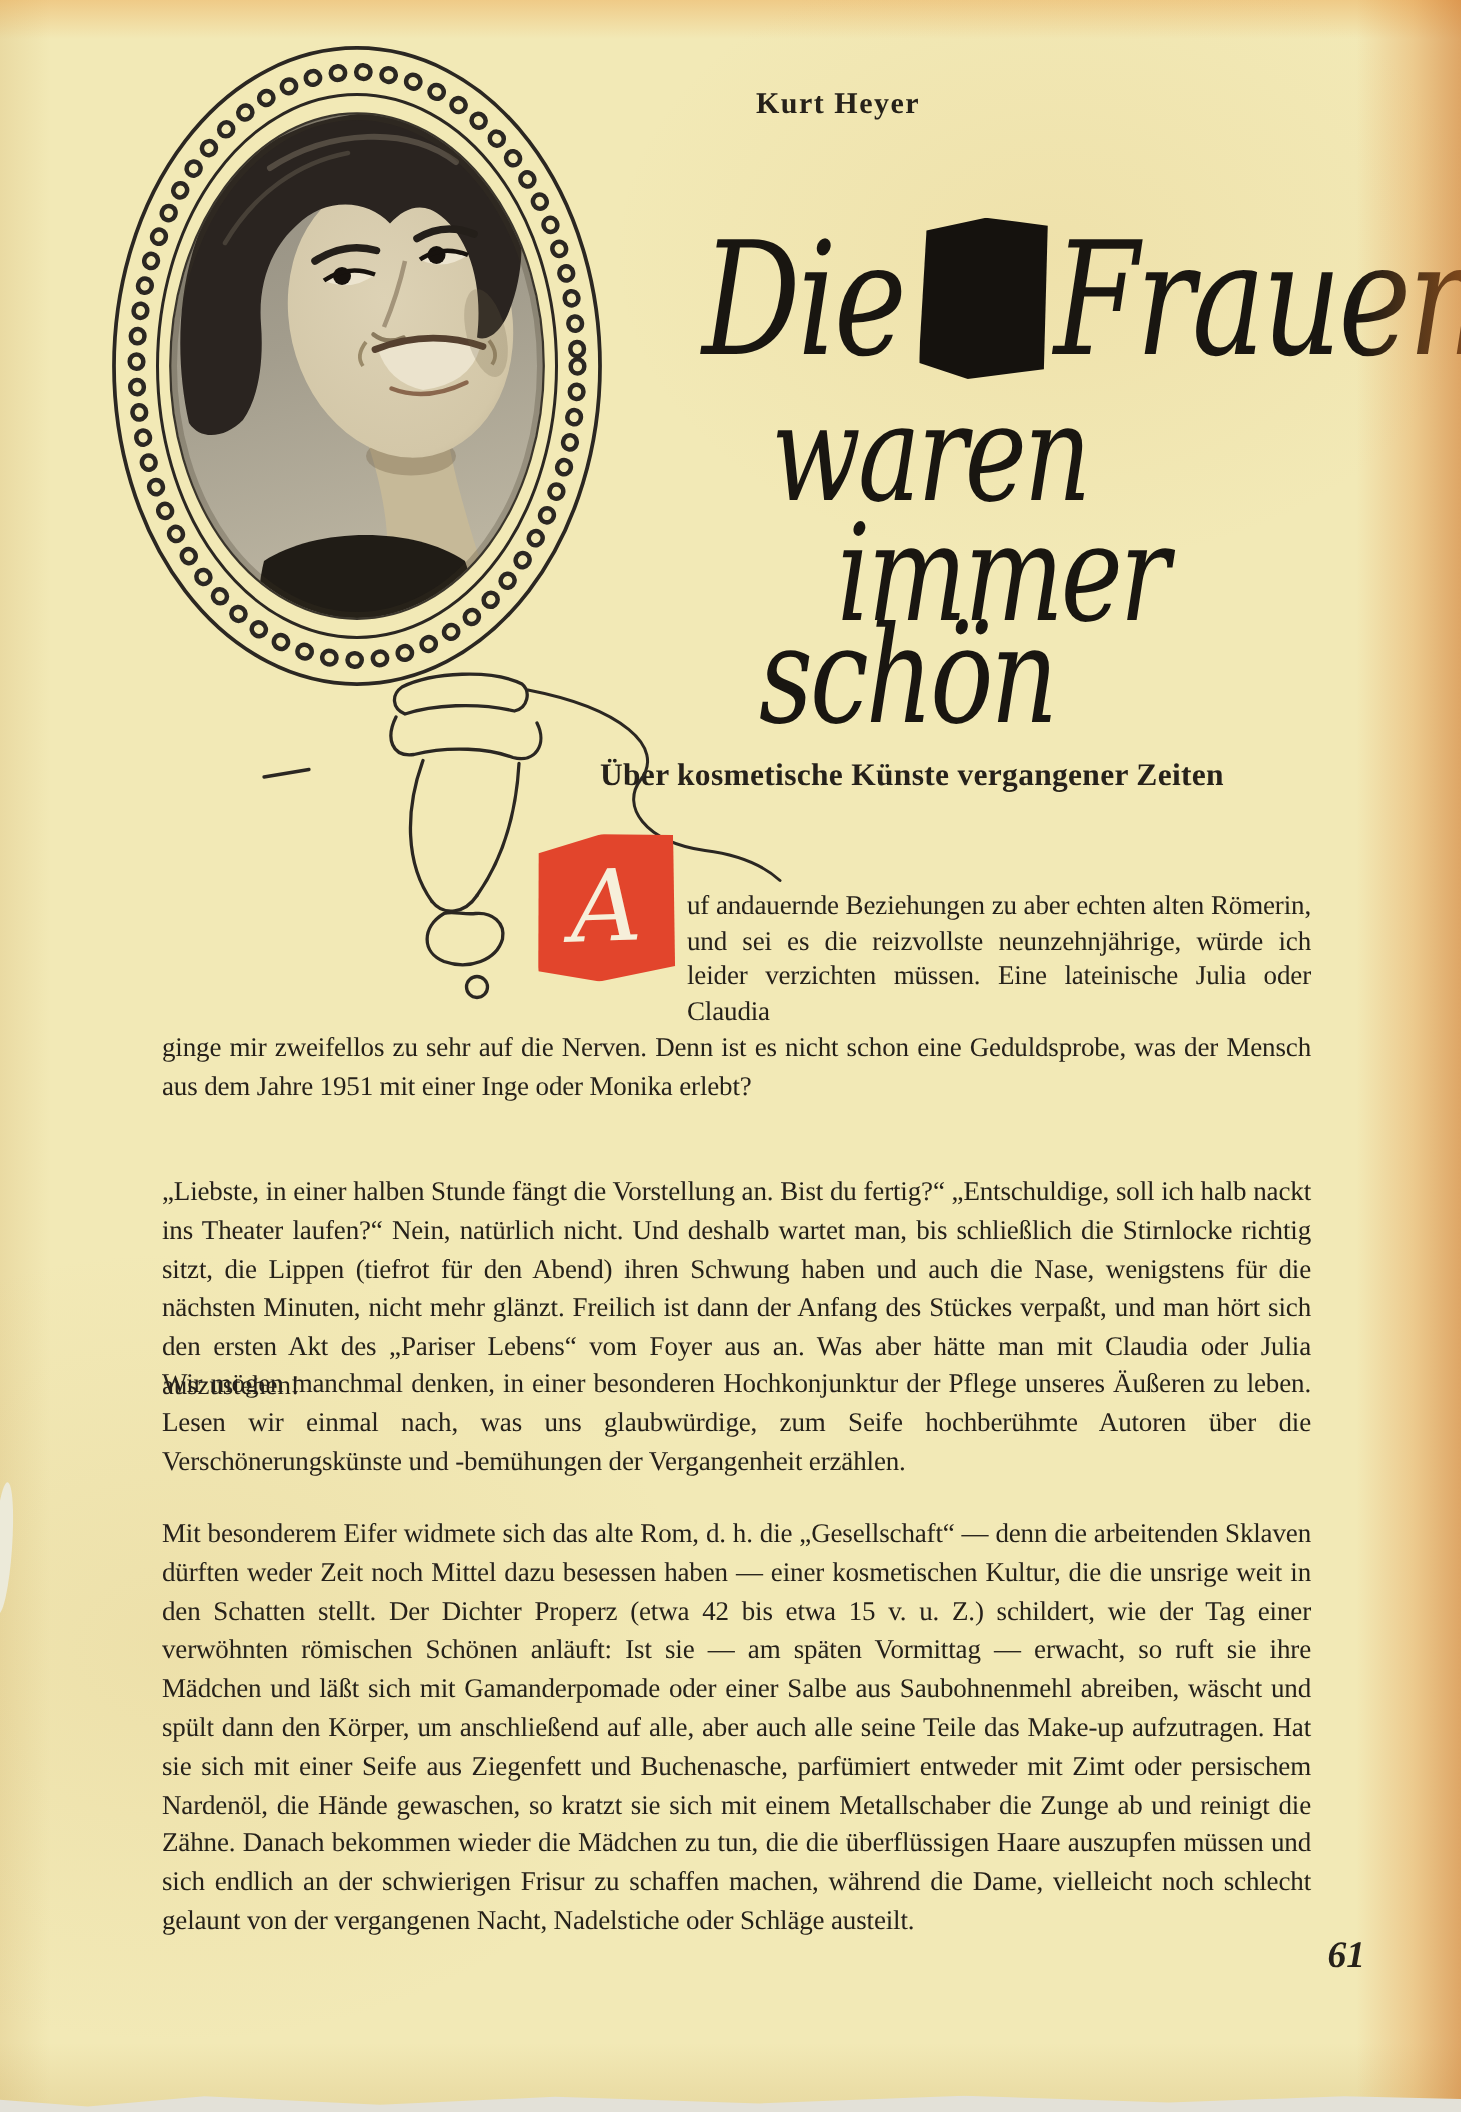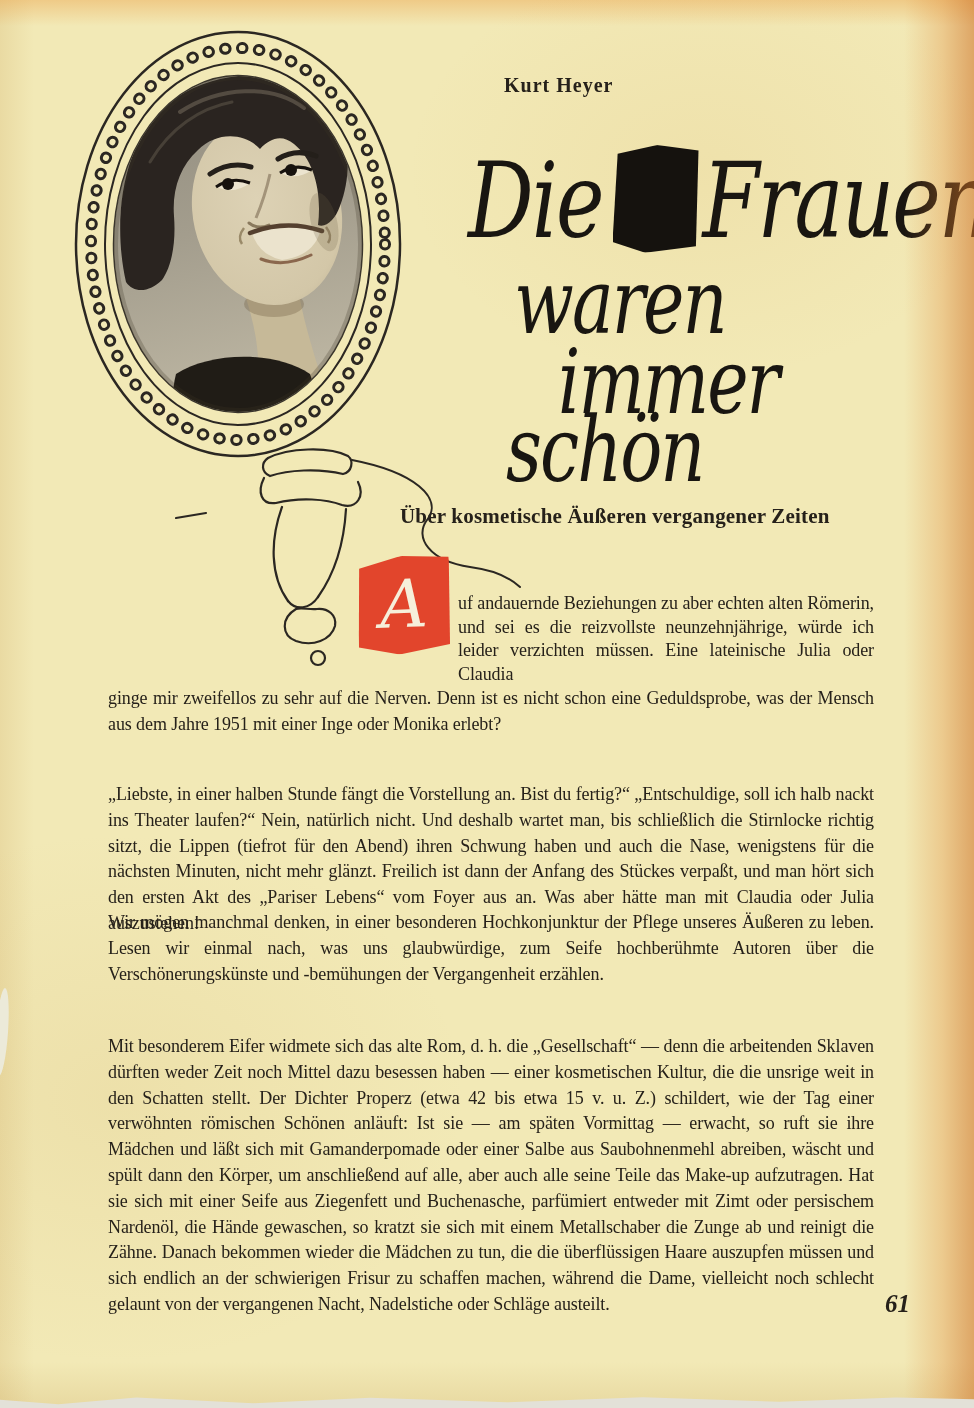--- a/index.html
+++ b/index.html
@@ -26,21 +26,21 @@
     position:absolute;left:0;bottom:0;width:100%;height:15px;
     background:#e3e1d8;
     clip-path:polygon(0 45%,6% 75%,14% 30%,26% 68%,38% 32%,52% 62%,66% 28%,80% 58%,92% 30%,100% 42%,100% 100%,0 100%);
   }
   .edge-notch{
     position:absolute;left:-4px;top:988px;width:12px;height:88px;
     background:#ecead f;background:#ecead9;border-radius:50%;transform:rotate(4deg);
   }
   .author{
     position:absolute;left:504px;top:58px;
-    font-weight:bold;font-size:20px;letter-spacing:1px;margin-top:16px;
+    font-weight:bold;font-size:20px;letter-spacing:1px;
   }
   .title-line{
     position:absolute;
     font-family:"DejaVu Serif", serif;
     font-style:italic;font-weight:500;
     color:#191611;
     transform:scaleY(1.28);transform-origin:left top;
     white-space:nowrap;letter-spacing:-2px;
   }
   .title-1{left:468px;top:140px;font-size:82px;display:flex;align-items:flex-start;}
@@ -70,21 +70,21 @@
   }
   .body-text{
     position:absolute;
     font-size:18px;line-height:25.8px;letter-spacing:-0.1px;
     text-align:justify;
   }
   .p1-lead{left:458px;top:574px;width:416px;line-height:23.6px;}
   .p1-cont{left:108px;top:668px;width:766px;}
   .p2{left:108px;top:764px;width:766px;}
   .p3{left:108px;top:892px;width:766px;}
-  .p4{left:108px;top:1016px;width:766px;}
+  .p4{left:108px;top:992px;width:766px;}
   .page-number{
     position:absolute;left:842px;top:1290px;
     font-style:italic;font-weight:bold;font-size:25px;margin-left:43px;
   }
   .mirror-svg{position:absolute;left:30px;top:20px;z-index:2;}
 </style>
 </head>
 <body>
 
 <div class="page">
@@ -179,21 +179,21 @@
 
   <div class="title-line title-1">
     <span>Die</span>
     <span class="ink-block"></span>
     <span>Frauen</span>
   </div>
   <div class="title-line title-2">waren</div>
   <div class="title-line title-3">immer</div>
   <div class="title-line title-4">schön</div>
 
-  <div class="subtitle">Über kosmetische Äußeren vergangener Zeiten</div>
+  <div class="subtitle">Über kosmetische Künste vergangener Zeiten</div>
 
   <div class="dropcap">
     <span>A</span>
   </div>
 
   <p class="body-text p1-lead" lang="de">uf andauernde Beziehungen zu aber echten alten Römerin, und sei es die reizvollste neunzehnjährige, würde ich leider verzichten müssen. Eine lateinische Julia oder Claudia</p>
   <p class="body-text p1-cont" lang="de">ginge mir zweifellos zu sehr auf die Nerven. Denn ist es nicht schon eine Geduldsprobe, was der Mensch aus dem Jahre 1951 mit einer Inge oder Monika erlebt?</p>
   <p class="body-text p2" lang="de">„Liebste, in einer halben Stunde fängt die Vorstellung an. Bist du fertig?“ „Entschuldige, soll ich halb nackt ins Theater laufen?“ Nein, natürlich nicht. Und deshalb wartet man, bis schließlich die Stirnlocke richtig sitzt, die Lippen (tiefrot für den Abend) ihren Schwung haben und auch die Nase, wenigstens für die nächsten Minuten, nicht mehr glänzt. Freilich ist dann der Anfang des Stückes verpaßt, und man hört sich den ersten Akt des „Pariser Lebens“ vom Foyer aus an. Was aber hätte man mit Claudia oder Julia auszustehen!</p>
   <p class="body-text p3" lang="de">Wir mögen manchmal denken, in einer besonderen Hochkonjunktur der Pflege unseres Äußeren zu leben. Lesen wir einmal nach, was uns glaubwürdige, zum Seife hochberühmte Autoren über die Verschönerungskünste und -bemühungen der Vergangenheit erzählen.</p>
   <p class="body-text p4" lang="de">Mit besonderem Eifer widmete sich das alte Rom, d. h. die „Gesellschaft“ — denn die arbeitenden Sklaven dürften weder Zeit noch Mittel dazu besessen haben — einer kosmetischen Kultur, die die unsrige weit in den Schatten stellt. Der Dichter Properz (etwa 42 bis etwa 15 v. u. Z.) schildert, wie der Tag einer verwöhnten römischen Schönen anläuft: Ist sie — am späten Vormittag — erwacht, so ruft sie ihre Mädchen und läßt sich mit Gamanderpomade oder einer Salbe aus Saubohnenmehl abreiben, wäscht und spült dann den Körper, um anschließend auf alle, aber auch alle seine Teile das Make-up aufzutragen. Hat sie sich mit einer Seife aus Ziegenfett und Buchenasche, parfümiert entweder mit Zimt oder persischem Nardenöl, die Hände gewaschen, so kratzt sie sich mit einem Metallschaber die Zunge ab und reinigt die Zähne. Danach bekommen wieder die Mädchen zu tun, die die überflüssigen Haare auszupfen müssen und sich endlich an der schwierigen Frisur zu schaffen machen, während die Dame, vielleicht noch schlecht gelaunt von der vergangenen Nacht, Nadelstiche oder Schläge austeilt.</p>

